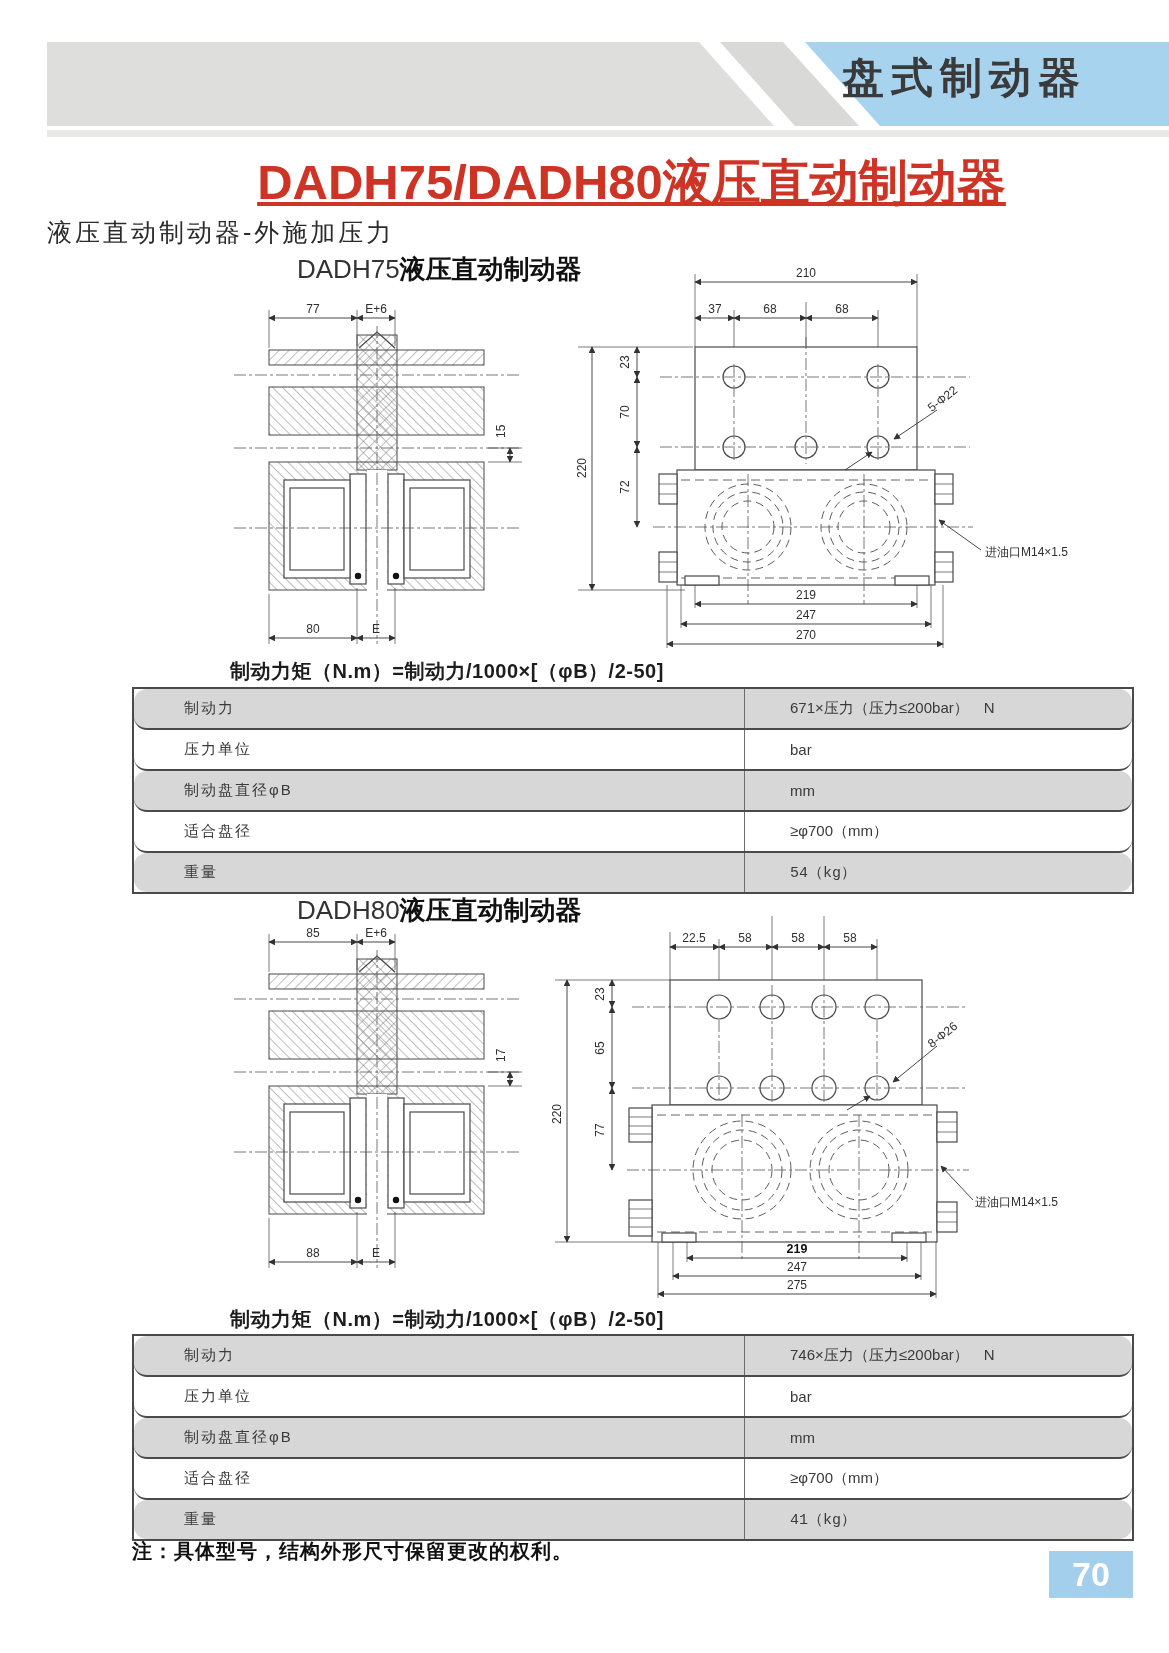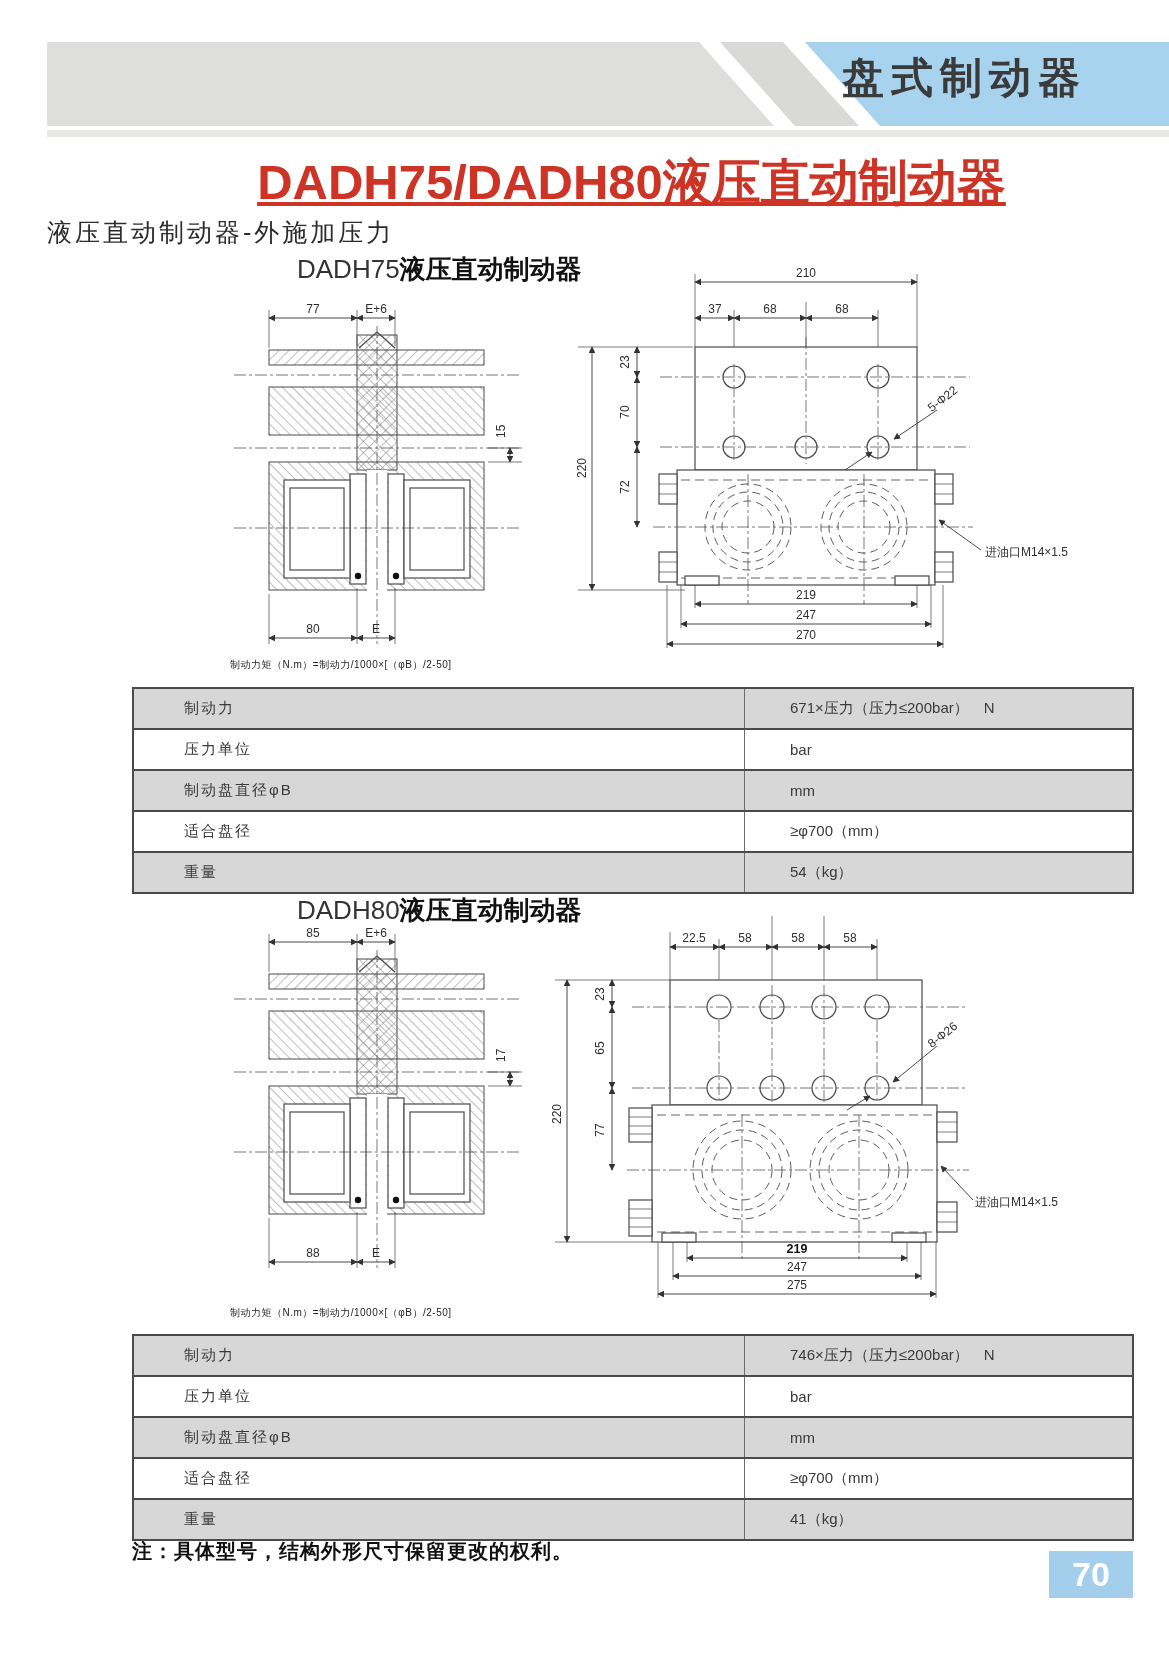--- a/index.html
+++ b/index.html
@@ -17,29 +17,29 @@
     font-size:42px;font-weight:600;letter-spacing:7px;color:#3a3a3a;}
   .thin-strip{position:absolute;left:0;top:130px;width:1169px;height:7px;background:#e8e8e7;}
   
   .main-title{position:absolute;left:0;top:150px;width:1169px;text-align:center;
     font-size:49px;font-weight:bold;color:#ce3426;letter-spacing:0px;text-decoration:underline;}
   .subtitle{position:absolute;left:0;top:216px;width:1169px;
     font-size:25px;font-weight:500;color:#2b2b2b;letter-spacing:3px;}
   .sec-title{position:absolute;left:250px;font-size:26px;color:#333;}
   .sec-title b{color:#111;}
   
-  .formula{position:absolute;left:183px;font-size:10px;font-weight:400;color:#1d1d1d;letter-spacing:.5px;}
+  .formula{position:absolute;left:183px;font-size:20px;font-weight:700;color:#1d1d1d;letter-spacing:.5px;}
   .note{position:absolute;left:85px;top:1538px;font-size:20px;font-weight:bold;color:#101010;letter-spacing:1px;}
   .pagebox{position:absolute;left:1002px;top:1551px;width:84px;height:47px;background:#a4cfec;
     display:flex;align-items:center;justify-content:center;
     font-size:34px;font-weight:bold;color:#fff;}
   
   .spec-table{position:absolute;left:85px;width:998px;border:2px solid #4a4a4a;background:#fff;}
-  .spec-row{display:flex;height:39px;border-bottom:2px solid #4a4a4a;font-size:15px;color:#3a3a3a;}
-  .spec-row:last-child{border-bottom:none;}
+  .spec-row{display:flex;height:39px;border-bottom:2px solid #4a4a4a;font-size:15px;color:#3a3a3a;border-radius:13px;}
+  .spec-row:last-child{border-bottom:none;font-family:Liberation Mono, monospace;}
   .spec-row.gray{background:#d7d7d7;}
   .cell{display:flex;align-items:center;}
   .cell.lab{width:610px;padding-left:50px;letter-spacing:2px;box-sizing:border-box;}
   .cell.val{flex:1;border-left:1.5px solid #6d6d6d;padding-left:45px;box-sizing:border-box;}
   
   svg.draw{position:absolute;overflow:visible;}
   .ol{fill:#fff;stroke:#4a4a4a;stroke-width:1.2;}
   .oln{fill:none;stroke:#4a4a4a;stroke-width:1.2;}
   .hl1{fill:url(#h1);stroke:#4a4a4a;stroke-width:1;}
   .hl2{fill:url(#h1b);stroke:#4a4a4a;stroke-width:1;}

